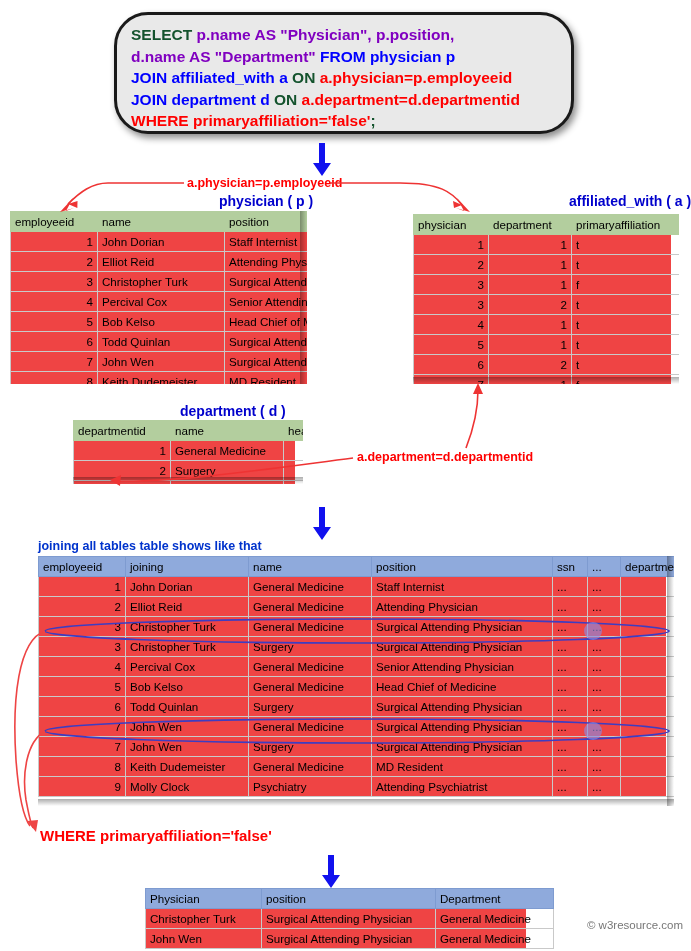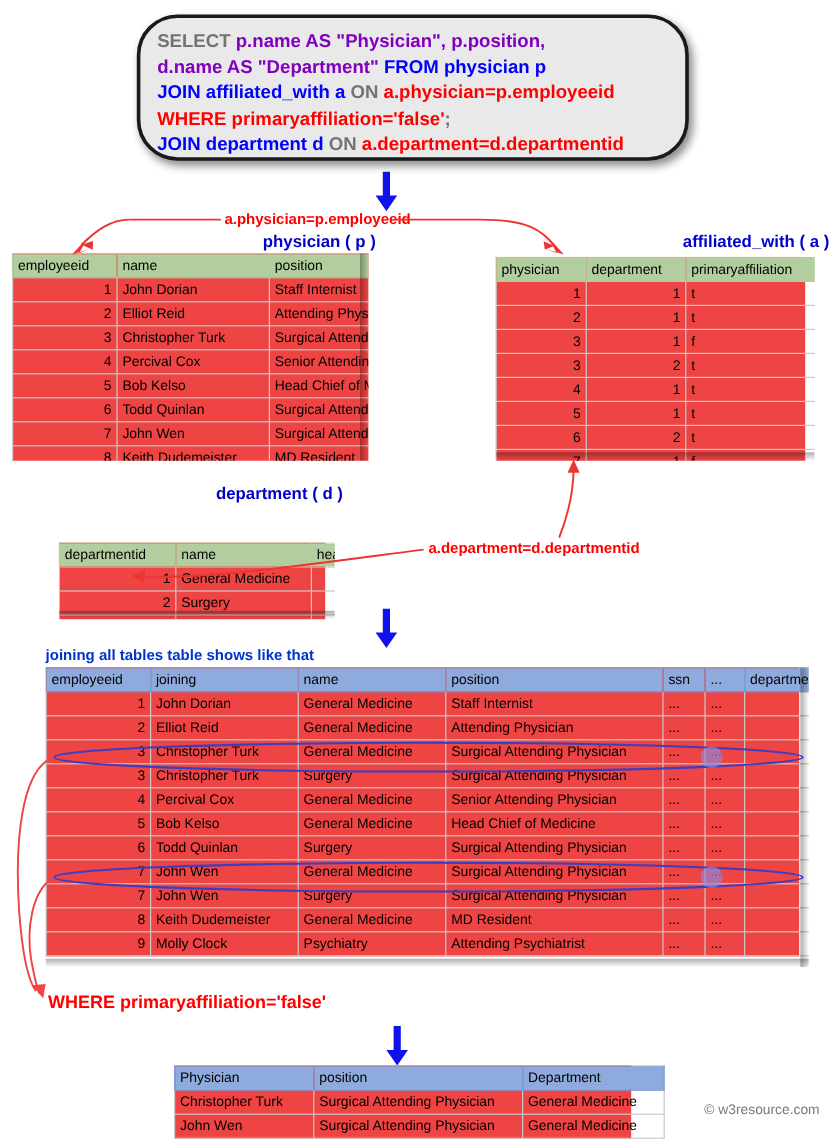--- a/index.html
+++ b/index.html
@@ -9,21 +9,21 @@
   
   .sql-box{
     position:absolute;left:114px;top:12px;width:460px;height:122px;
     background:#e9e9e9;border:3px solid #1a1a1a;border-radius:34px;
     box-sizing:border-box;padding:9px 0 0 14px;
     font-size:15.5px;line-height:21.5px;font-weight:bold;
     box-shadow:3px 4px 7px rgba(0,0,0,.45);
   }
   .sql-line{white-space:nowrap;}
   .kw{color:#0000ff;}      
-  .blk{color:#737373;}     
+  .blk{color:#14532d;}     
   .pur{color:#8000c0;}     
   .red{color:#ff0000;}     
 
   
   .arrow-down{position:absolute;width:22px;height:34px;}
   .arrow-down svg{display:block;}
 
   
   .tbl-label{position:absolute;color:#0000cc;font-size:14px;font-weight:bold;white-space:nowrap;}
   .note-blue{position:absolute;color:#0033cc;font-size:12.5px;font-weight:bold;white-space:nowrap;}
@@ -54,22 +54,22 @@
 
   .wm{position:absolute;right:8px;bottom:20px;color:#777;font-size:11.5px;}
 </style>
 </head>
 <body>
 
 <div class="sql-box" id="sqlbox">
     <div class="sql-line"><span class="blk">SELECT </span><span class="pur">p.name AS "Physician", p.position,</span></div>
     <div class="sql-line"><span class="pur">d.name AS "Department" </span><span class="kw">FROM </span><span class="kw">physician p</span></div>
     <div class="sql-line"><span class="kw">JOIN </span><span class="kw">affiliated_with a </span><span class="blk">ON </span><span class="red">a.physician=p.employeeid</span></div>
+    <div class="sql-line"><span class="kw">JOIN </span><span class="kw">department d </span><span class="blk">ON </span><span class="red">a.department=d.departmentid</span></div>
     <div class="sql-line"><span class="red">WHERE primaryaffiliation='false'</span><span class="blk">;</span></div>
-    <div class="sql-line"><span class="kw">JOIN </span><span class="kw">department d </span><span class="blk">ON </span><span class="red">a.department=d.departmentid</span></div>
   </div>
 
 <div class="arrow-down" style="left:311px;top:143px;">
   <svg viewBox="0 0 22 34" width="22" height="34">
     <path d="M8,0 L14,0 L14,20 L20,20 L11,33 L2,20 L8,20 Z" fill="#1111ee"></path>
   </svg>
 </div>
 
 <div class="note-red" style="left:187px;top:176px;">a.physician=p.employeeid</div>
 
@@ -186,21 +186,21 @@
             <td>f</td>
           </tr>
         </tbody>
       </table>
   </div>
   <div class="shadow-b"></div>
 </div>
 
 <div class="tbl-label" style="left:180px;top:403px;">department ( d )</div>
 
-<div class="clipbox" style="left:49px;top:420px;width:230px;height:64px;margin-top:32px;">
+<div class="clipbox" style="left:73px;top:420px;width:230px;height:64px;">
   <div class="sheet" style="left:0;top:0;width:222px;">
     <table id="tbl-department">
         <thead>
           <tr>
             <th style="width: 88px;">departmentid</th>
             <th style="width: 104px;">name</th>
             <th style="width: 30px;">head</th>
           </tr>
         </thead>
         <tbody>

